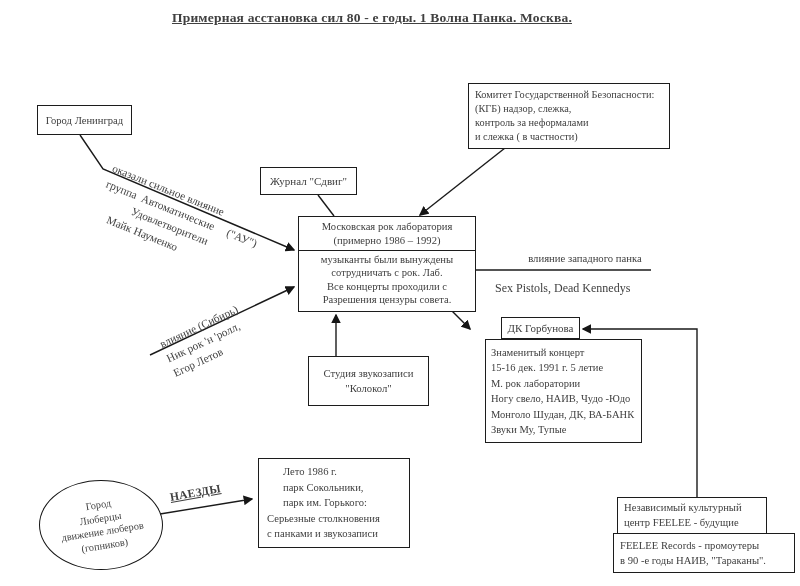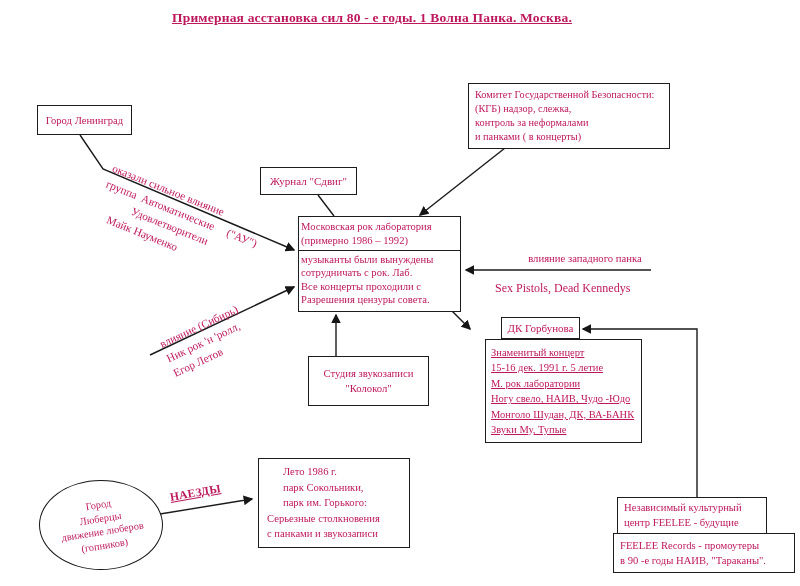--- a/index.html
+++ b/index.html
@@ -1,37 +1,37 @@
 <!DOCTYPE html>
 <html><head>
 <meta charset="utf-8">
 <style>
   html,body { margin:0; padding:0; background:#ffffff; }
   .canvas {
     position:relative; width:800px; height:586px; background:#ffffff;
-    font-family:"Liberation Serif","DejaVu Serif",serif; color:#be185d; overflow:hidden;
+    font-family:"Liberation Serif","DejaVu Serif",serif; color:#404040; overflow:hidden;
   }
   svg.connectors { position:absolute; left:0; top:0; width:800px; height:586px; }
 
   .title {
     position:absolute; top:10px; left:0; width:744px; text-align:center;
     font-size:13.5px; font-weight:700; text-decoration:underline; letter-spacing:.2px;
   }
 
   .box { position:absolute; background:#fff; border:1.6px solid #1c1c1c; box-sizing:border-box; }
   .cc { display:flex; align-items:center; justify-content:center; text-align:center; }
 
   .b-len     { left:37px;  top:105px; width:95px;  height:30px; font-size:10.6px; }
   .b-sdvig   { left:260px; top:167px; width:97px;  height:28px; font-size:11px; }
   .b-kgb     { left:468px; top:83px;  width:202px; padding:4px 6px; font-size:10.3px; line-height:14px; }
-  .b-roklab  { left:298px; top:216px; width:163px; font-size:10.6px; }
+  .b-roklab  { left:298px; top:216px; width:178px; font-size:10.6px; text-align:center; }
   .roklab-head { padding:3px 2px 2px; line-height:14px; border-bottom:1.6px solid #1c1c1c; }
   .roklab-body { padding:2px 2px 4px; line-height:13.4px; }
   .b-dk      { left:501px; top:317px; width:79px;  height:22px; font-size:11px; z-index:3; }
-  .b-concert { left:485px; top:339px; width:157px; padding:5px 5px; font-size:10.5px; line-height:15.4px; z-index:2;text-decoration:underline; }
+  .b-concert { left:485px; top:339px; width:157px; padding:5px 5px; font-size:10.5px; line-height:15.4px; z-index:2; }
   .b-kolokol { left:308px; top:356px; width:121px; padding:9px 2px; text-align:center; font-size:10.7px; line-height:15px; }
   .b-leto    { left:258px; top:458px; width:152px; padding:5px 8px; font-size:10.6px; line-height:15.6px; }
   .b-leto .indent { padding-left:16px; }
   .b-feelee1 { left:617px; top:497px; width:150px; padding:3px 6px; font-size:10.6px; line-height:14.5px; }
   .b-feelee2 { left:613px; top:533px; width:182px; padding:4px 6px; font-size:10.6px; line-height:15px; z-index:2; }
 
   .ellipse {
     position:absolute; left:39px; top:480px; width:122px; height:88px;
     border:1.5px solid #161616; border-radius:50%; background:#fff;
     display:flex; align-items:center; justify-content:center;
@@ -82,21 +82,21 @@
 группа  Автоматические     ("АУ")
             Удовлетворители
      Майк Науменко</div>
 
   <div class="box cc b-sdvig">Журнал "Сдвиг"</div>
 
   <div class="box b-kgb">
     <div>Комитет Государственной Безопасности:</div>
     <div>(КГБ) надзор, слежка,</div>
     <div>контроль за неформалами</div>
-    <div>и панками ( в концерты)</div>
+    <div>и слежка ( в частности)</div>
   </div>
 
   <div class="box b-roklab">
     <div class="roklab-head">
       <div>Московская рок лаборатория</div>
       <div>(примерно 1986 – 1992)</div>
     </div>
     <div class="roklab-body">
       <div>музыканты были вынуждены</div>
       <div>сотрудничать с рок. Лаб.</div>

